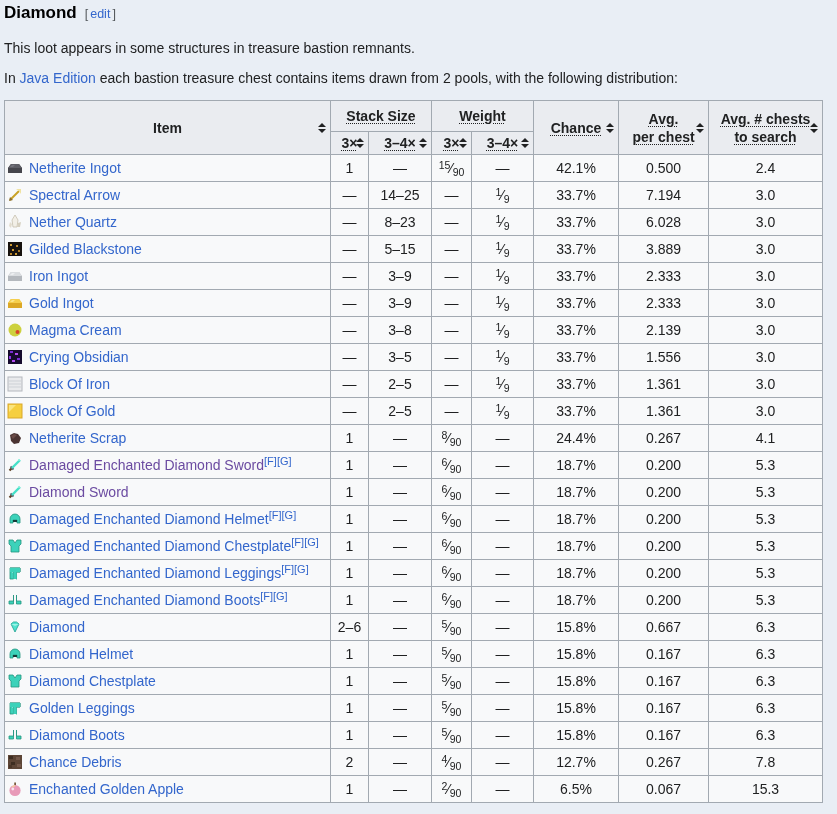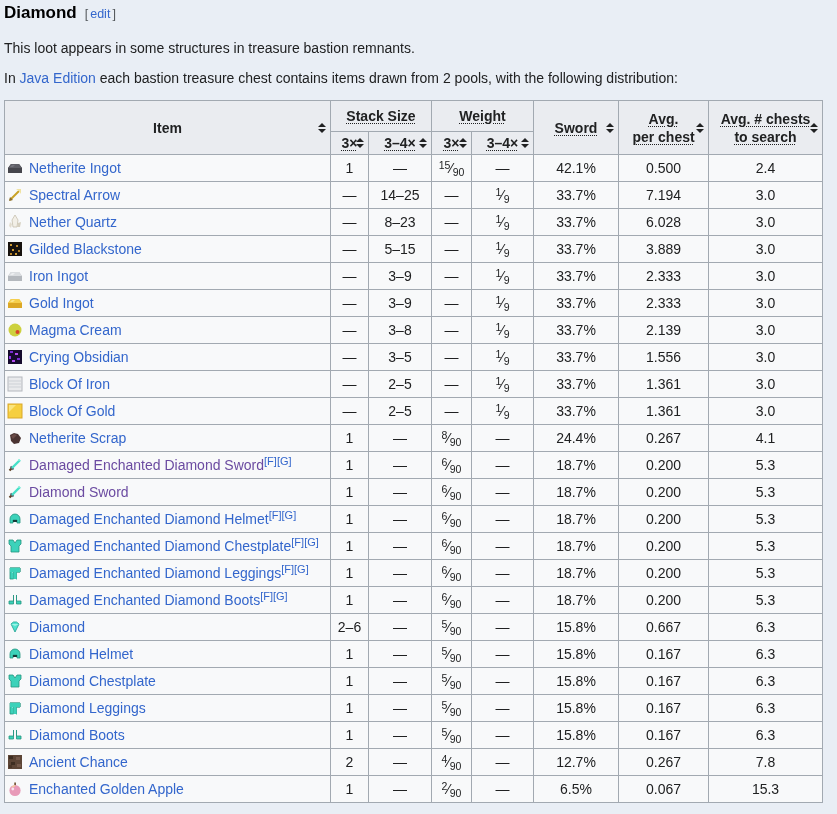--- a/index.html
+++ b/index.html
@@ -72,21 +72,21 @@
       <th rowspan="2">
         <span>Item</span>
         <span class="sorters">
             <span class="tri-up"></span>
             <span class="tri-down"></span>
           </span>
       </th>
       <th colspan="2"><span class="explain">Stack Size</span></th>
       <th colspan="2"><span class="explain">Weight</span></th>
       <th rowspan="2">
-        <span class="explain">Sword</span>
+        <span class="explain">Chance</span>
         <span class="sorters">
             <span class="tri-up"></span>
             <span class="tri-down"></span>
           </span>
       </th>
       <th rowspan="2">
         <span class="explain pre">Avg.
 per chest</span>
         <span class="sorters">
             <span class="tri-up"></span>
@@ -398,21 +398,21 @@
         <td><sup>5</sup>⁄<sub>90</sub></td>
         <td>—</td>
         <td>15.8%</td>
         <td>0.167</td>
         <td>6.3</td>
       </tr>
       <tr>
         <td class="item-cell"><span class="icon"><svg viewBox="0 0 16 16">
               <path d="M3 3h10v4h-3.5v7H10v0H9.5 M3 3v11h3.5V7H13V3z" fill="#3cd2ba" stroke="#23947f" stroke-width="0.8"></path>
               <path d="M3 3h10v4h-3.5v7h-3V7H3z" fill="#3cd2ba"></path>
-            </svg></span><a class="item-link">Diamond Leggings</a></td>
+            </svg></span><a class="item-link">Golden Leggings</a></td>
         <td>1</td>
         <td>—</td>
         <td><sup>5</sup>⁄<sub>90</sub></td>
         <td>—</td>
         <td>15.8%</td>
         <td>0.167</td>
         <td>6.3</td>
       </tr>
       <tr>
         <td class="item-cell"><span class="icon"><svg viewBox="0 0 16 16">
@@ -428,21 +428,21 @@
         <td>6.3</td>
       </tr>
       <tr>
         <td class="item-cell"><span class="icon"><svg viewBox="0 0 16 16">
               <rect x="1" y="1" width="14" height="14" fill="#5c4536"></rect>
               <rect x="2" y="2" width="4" height="3" fill="#3e2e22"></rect>
               <rect x="9" y="3" width="4" height="3" fill="#74594a"></rect>
               <rect x="4" y="8" width="4" height="3" fill="#3e2e22"></rect>
               <rect x="10" y="10" width="4" height="3" fill="#74594a"></rect>
               <rect x="2" y="11" width="3" height="3" fill="#4a3628"></rect>
-            </svg></span><a class="item-link">Ancient Chance</a></td>
+            </svg></span><a class="item-link">Chance Debris</a></td>
         <td>2</td>
         <td>—</td>
         <td><sup>4</sup>⁄<sub>90</sub></td>
         <td>—</td>
         <td>12.7%</td>
         <td>0.267</td>
         <td>7.8</td>
       </tr>
       <tr>
         <td class="item-cell"><span class="icon"><svg viewBox="0 0 16 16">

